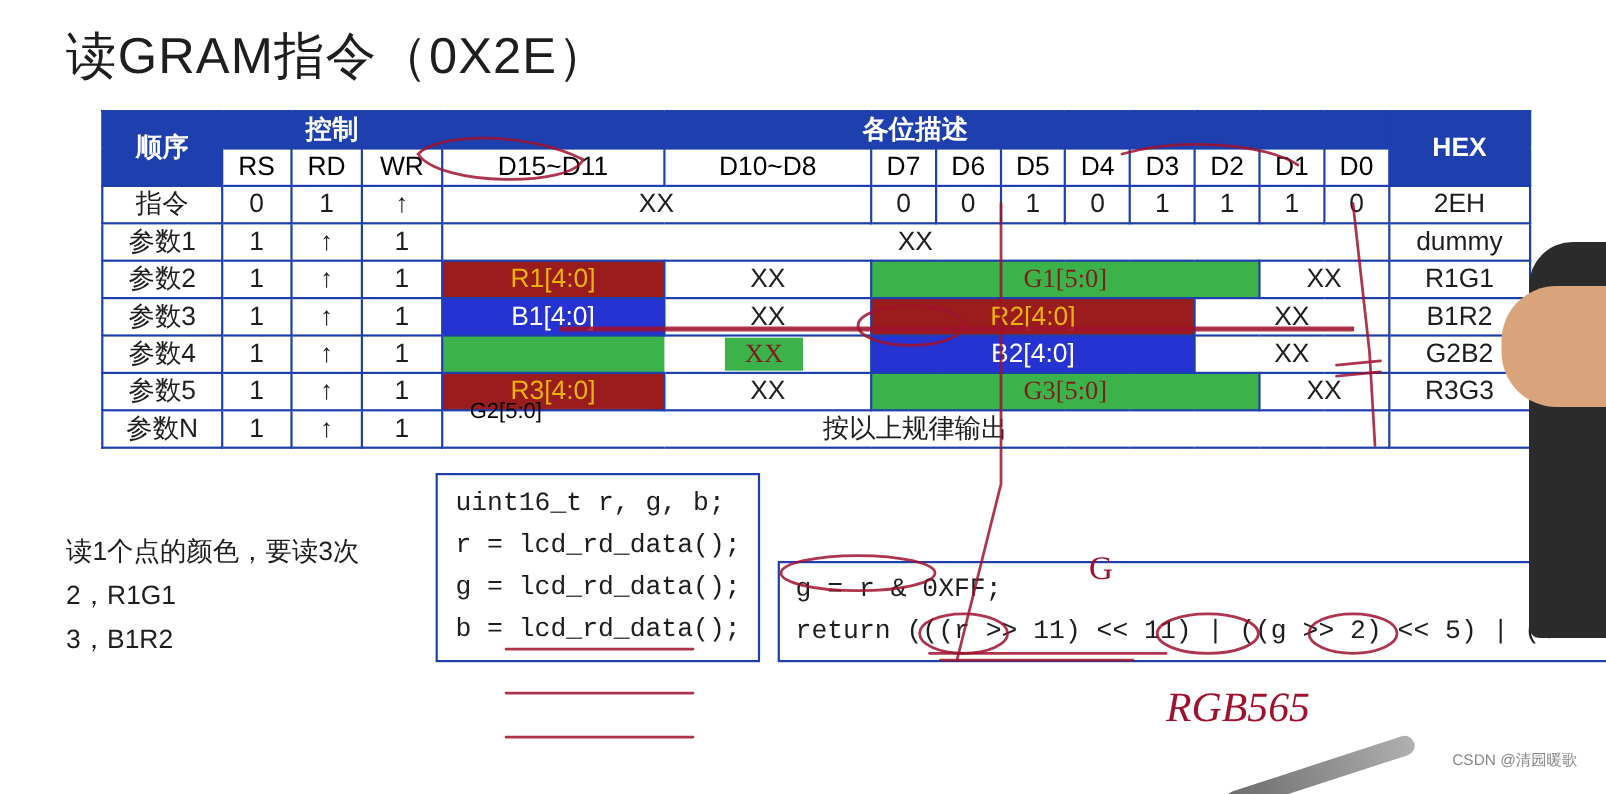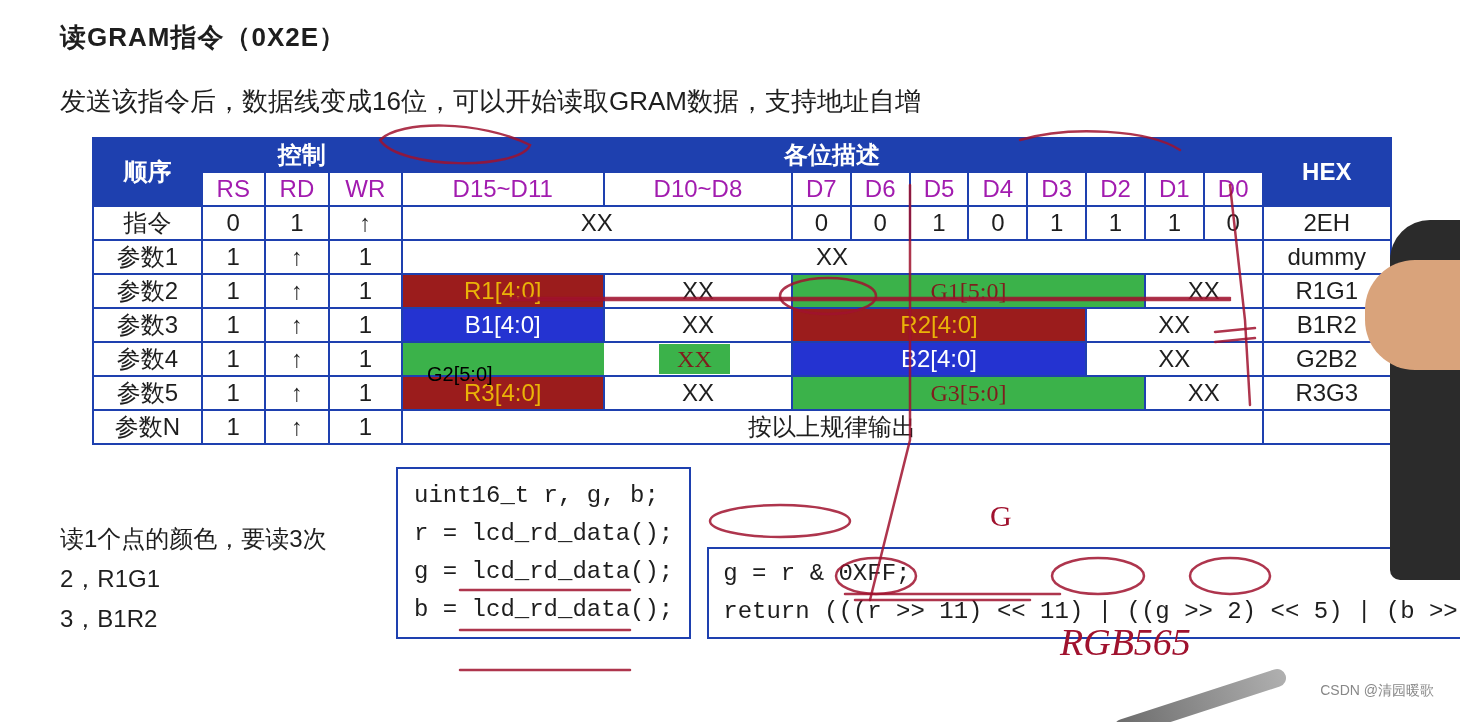--- a/index.html
+++ b/index.html
@@ -10,23 +10,23 @@
     background: #fff;
     font-family: "Microsoft YaHei", Arial, sans-serif;
     position: relative;
     overflow: hidden;
     color: #1e1e1e;
   }
   .slide {
     padding: 20px 40px 20px 60px;
   }
   h1 {
-    font-size: 26px;
-    font-weight: 700;
-    margin: 0 0 29px 0;
+    font-size: 46px;
+    font-weight: 400;
+    margin: 0 0 18px 0;
     letter-spacing: 1px;
   }
   .subtitle {
     font-size: 26px;
     margin-bottom: 18px;
   }
   table.main {
     border-collapse: collapse;
     width: 1300px;
     font-size: 24px;
@@ -39,21 +39,21 @@
     line-height: 30px;
     white-space: nowrap;
   }
   table.main thead th {
     background: #1e40af;
     color: #fff;
     font-weight: 600;
   }
   table.main thead .sub th {
     background: #fff;
-    color: #a21caf;
+    color: #000000;
     font-weight: 400;
   }
   .red   { background: #9b1c1c; color: #eab308; }
   .green { background: #3bb24a; color: #7f1d1d; font-family: Liberation Serif, serif; }
   .blue  { background: #2433d1; color: #fff; }
 
   .below {
     display: flex;
     gap: 16px;
     margin-top: 22px;
@@ -127,21 +127,20 @@
     height: 110px;
     background: #d9a37b;
     border-radius: 50px 0 0 50px;
   }
 </style>
 </head>
 <body>
 
 <div class="slide">
   <h1>读GRAM指令（0X2E）</h1>
-  <div class="subtitle">发送该指令后，数据线变成16位，可以开始读取GRAM数据，支持地址自增</div>
 
   <table class="main">
     <thead>
       <tr>
         <th rowspan="2">顺序</th>
         <th colspan="3">控制</th>
         <th colspan="10">各位描述</th>
         <th rowspan="2">HEX</th>
       </tr>
       <tr class="sub">

